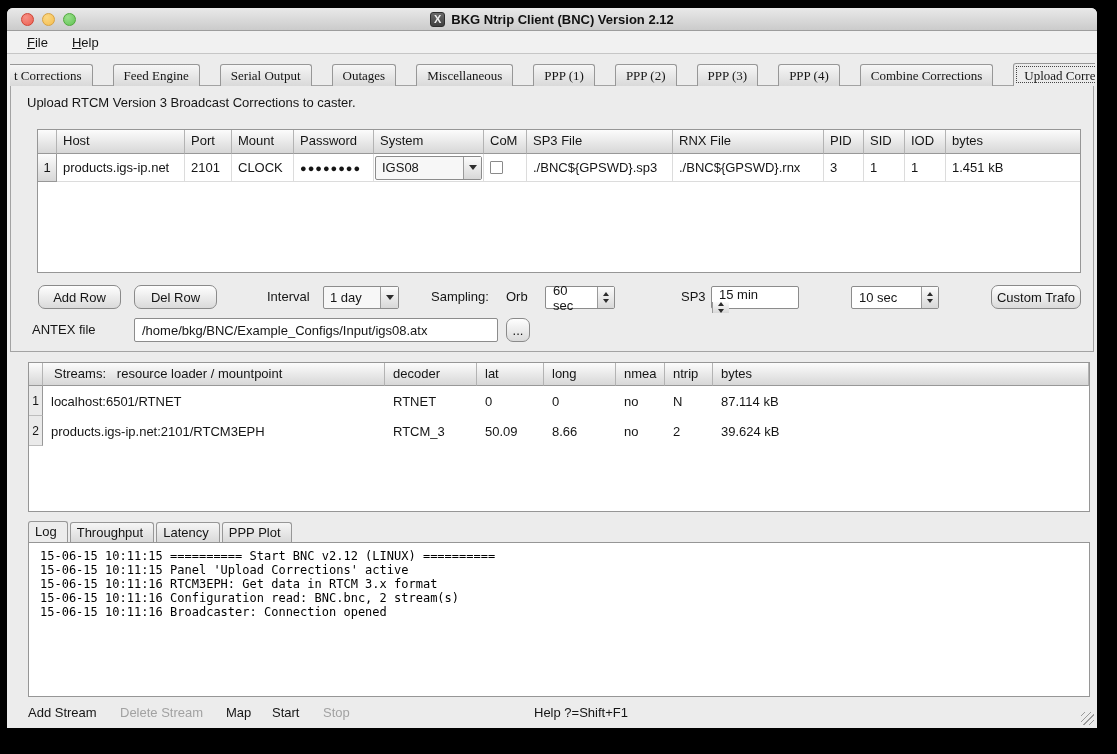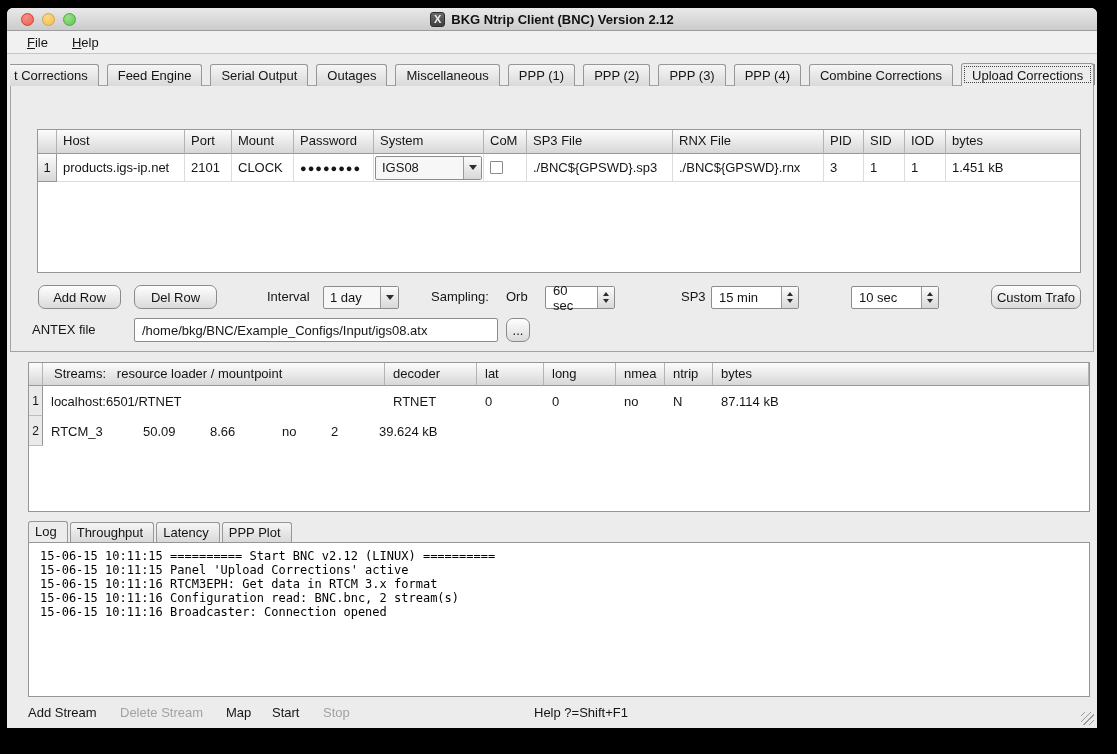--- a/index.html
+++ b/index.html
@@ -30,23 +30,23 @@
              display:flex; align-items:center; padding-left:20px; gap:24px; }
   .menu-item { font-size:13px; }
   .mn { text-decoration:underline; }
 
   
   .content { position:absolute; top:46px; left:0; right:0; bottom:0; }
 
   
   .tabbar { position:absolute; left:3px; top:9px; right:2px; height:23px; overflow:hidden;
             display:flex; align-items:flex-end; z-index:3; padding-right:42px; }
-  .tab { flex:0 0 auto; height:22px; padding:3px 10px 0 10px; margin-right:8px;
+  .tab { flex:0 0 auto; height:22px; padding:3px 10px 0 10px; margin-right:20px;
          background:linear-gradient(#f6f6f6,#d9d9d9); border:1px solid #979797;
-         border-bottom:none; border-radius:3px 3px 0 0; font-size:13px; white-space:nowrap; }
+         border-bottom:none; border-radius:3px 3px 0 0; font-size:13px; white-space:nowrap;font-family:Liberation Serif, serif; }
   .tab.clipped { border-radius:0 3px 0 0; border-left:none; padding-left:4px; }
   .tab.selected { background:#ececec; height:23px; padding-top:4px;
                   outline:1px dotted #444; outline-offset:-4px; position:relative; z-index:4; }
   .tab-arrows { position:absolute; right:2px; top:10px; display:flex; }
   .arrow-btn { width:20px; height:21px; background:linear-gradient(#fbfbfb,#d8d8d8);
                border:1px solid #8d8d8d; display:flex; align-items:center; justify-content:center; }
   .arrow-btn + .arrow-btn { border-left:none; }
   .tri-left  { width:0; height:0; border-top:5px solid transparent; border-bottom:5px solid transparent; border-right:6px solid #2c2c2c; }
   .tri-right { width:0; height:0; border-top:5px solid transparent; border-bottom:5px solid transparent; border-left:6px solid #2c2c2c; }
 
@@ -168,20 +168,21 @@
       <div class="tab-arrows">
         <div class="arrow-btn">
             <div class="tri-left"></div>
           </div>
         <div class="arrow-btn">
             <div class="tri-right"></div>
           </div>
       </div>
 
       <div class="panel">
+        <div class="panel-desc">Upload RTCM Version 3 Broadcast Corrections to caster.</div>
 
         <div class="upload-table">
           <div class="trow">
             <div class="hcell c-num"></div>
             <div class="hcell c-host">Host</div>
             <div class="hcell c-port">Port</div>
             <div class="hcell c-mount">Mount</div>
             <div class="hcell c-pwd">Password</div>
             <div class="hcell c-sys">System</div>
             <div class="hcell c-com">CoM</div>
@@ -235,21 +236,21 @@
         <div class="label" style="left:495px; top:203px;">Orb</div>
         <div class="spin" style="left:522px; top:200px; width:70px;margin-left:12px;">
           <div class="val">60 sec</div>
           <div class="sarrows">
               <div class="tri-up-s"></div>
               <div class="tri-down-s"></div>
             </div>
         </div>
 
         <div class="label" style="left:670px; top:203px;">SP3</div>
-        <div class="spin" style="left:700px; top:200px; width:88px;">
+        <div class="spin" style="left:700px; top:200px; width:88px;flex-direction:column;">
           <div class="val">15 min</div>
           <div class="sarrows">
               <div class="tri-up-s"></div>
               <div class="tri-down-s"></div>
             </div>
         </div>
 
         <div class="label" style="left:850px; top:203px;">RNX</div>
         <div class="spin" style="left:840px; top:200px; width:88px;">
           <div class="val">10 sec</div>
@@ -282,20 +283,21 @@
           <div class="sdcell s-mount">localhost:6501/RTNET</div>
           <div class="sdcell s-dec">RTNET</div>
           <div class="sdcell s-lat">0</div>
           <div class="sdcell s-long">0</div>
           <div class="sdcell s-nmea">no</div>
           <div class="sdcell s-ntrip">N</div>
           <div class="sdcell s-bytes">87.114 kB</div>
         </div>
         <div class="trow">
           <div class="sdcell snum s-num">2</div>
+          <div class="sdcell s-mount">products.igs-ip.net:2101/RTCM3EPH</div>
           <div class="sdcell s-dec">RTCM_3</div>
           <div class="sdcell s-lat">50.09</div>
           <div class="sdcell s-long">8.66</div>
           <div class="sdcell s-nmea">no</div>
           <div class="sdcell s-ntrip">2</div>
           <div class="sdcell s-bytes">39.624 kB</div>
         </div>
       </div>
 
       <div class="logtabs">

